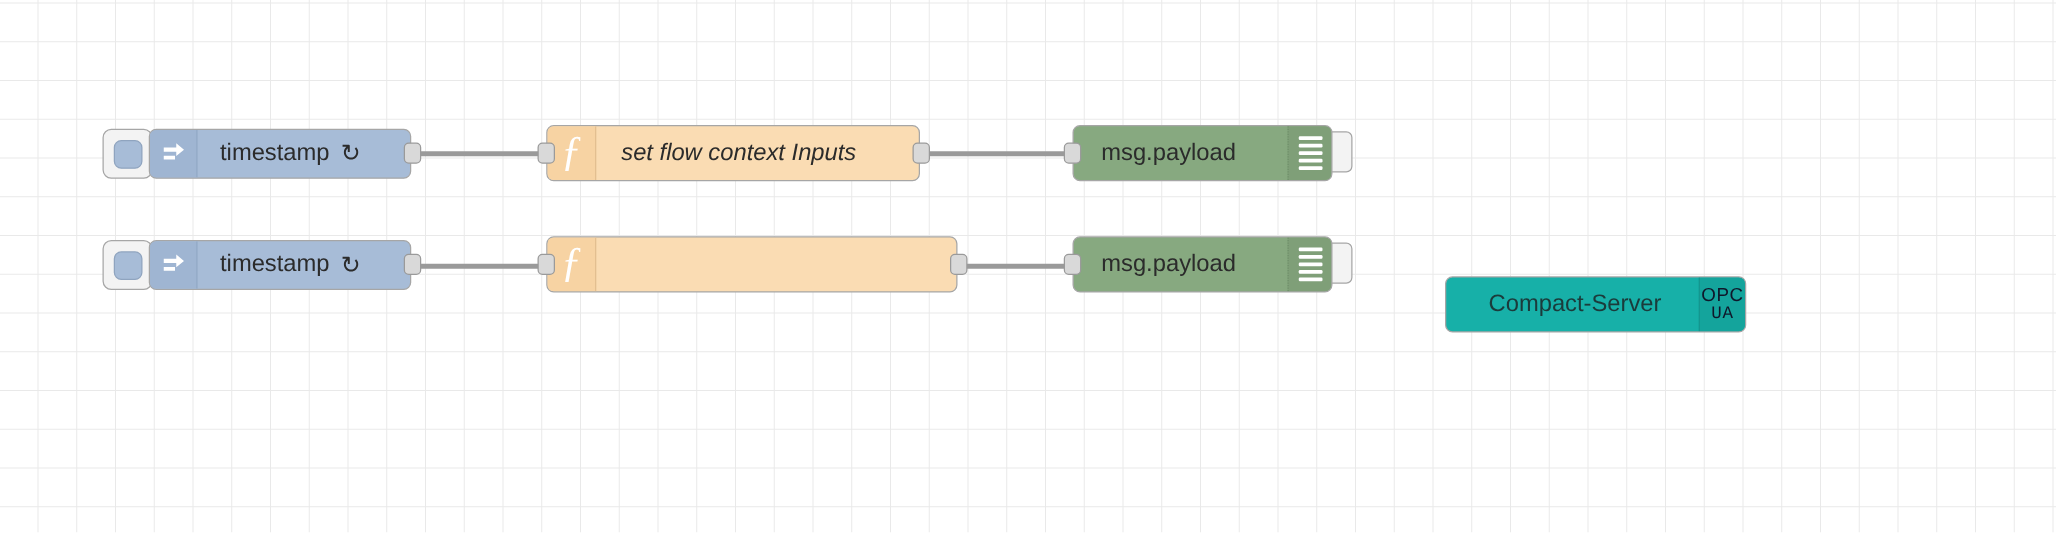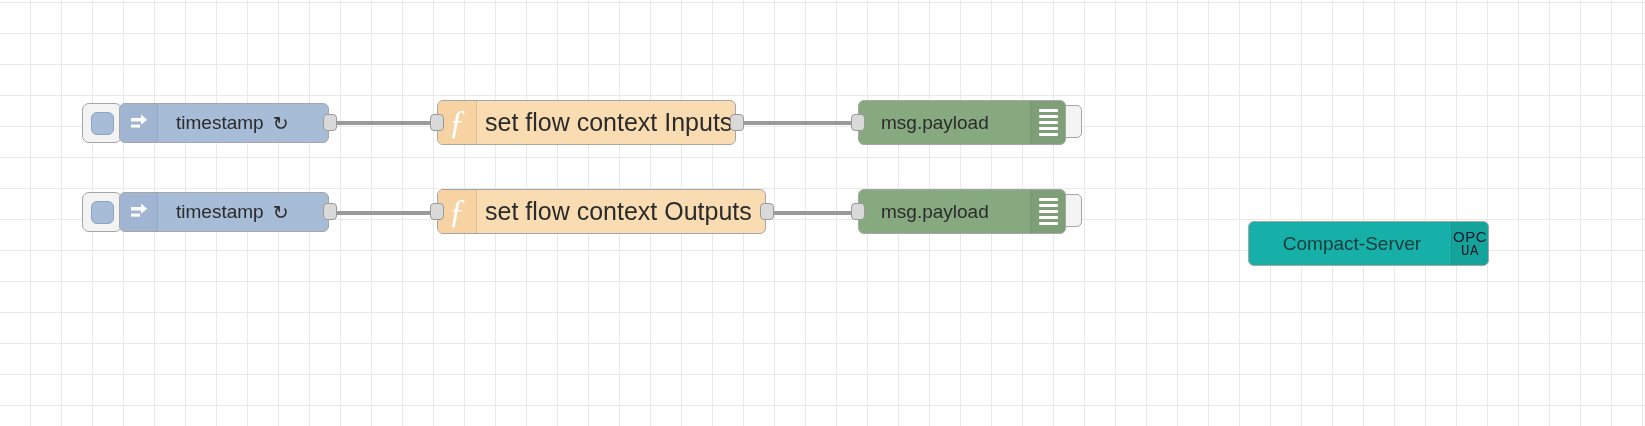--- a/index.html
+++ b/index.html
@@ -122,22 +122,23 @@
   }
   .fn-glyph {
     font-family: "Liberation Serif", serif;
     font-style: italic;
     font-size: 34px;
     color: #ffffff;
     line-height: 1;
     margin-top: -2px;
   }
   .node-function .node-label {
-    font-size: 25px;
-    padding-left: 8px;
+    font-size: 19px;
+    font-style: italic;
+    padding-left: 20px;
   }
 
   
   .node-debug {
     background: #87a980;
   }
   .node-debug .node-label {
     font-size: 19px;
     padding-left: 22px;
     flex: 1;
@@ -268,38 +269,37 @@
       <span class="repeat-glyph">↻</span>
     </div>
   </div>
   <div class="port" style="left:323px; top:203px;"></div>
 
   <div class="port" style="left:430px; top:203px;"></div>
   <div class="node node-function" style="left:437px; top:189px; width:329px; height:45px;">
     <div class="icon-box">
       <span class="fn-glyph">ƒ</span>
     </div>
-    <div class="node-label">set flow context Outputs</div>
   </div>
   <div class="port" style="left:760px; top:203px;"></div>
 
   <div class="port" style="left:851px; top:203px;"></div>
   <div class="debug-toggle" style="left:1060px; top:194px;"></div>
   <div class="node node-debug" style="left:858px; top:189px; width:208px; height:45px;">
     <div class="node-label">msg.payload</div>
     <div class="icon-box">
       <span class="bar"></span>
         <span class="bar"></span>
         <span class="bar"></span>
         <span class="bar"></span>
         <span class="bar"></span>
     </div>
   </div>
 
-  <div class="node node-opcua" style="left:1248px; top:221px; width:241px; height:45px;justify-content:space-between;">
+  <div class="node node-opcua" style="left:1156px; top:221px; width:241px; height:45px;justify-content:space-between;">
     <div class="node-label">Compact-Server</div>
     <div class="icon-box">
       <span class="opc-line">OPC</span>
       <span class="opc-line small">UA</span>
     </div>
   </div>
 
 </div>
 
 </body></html>

